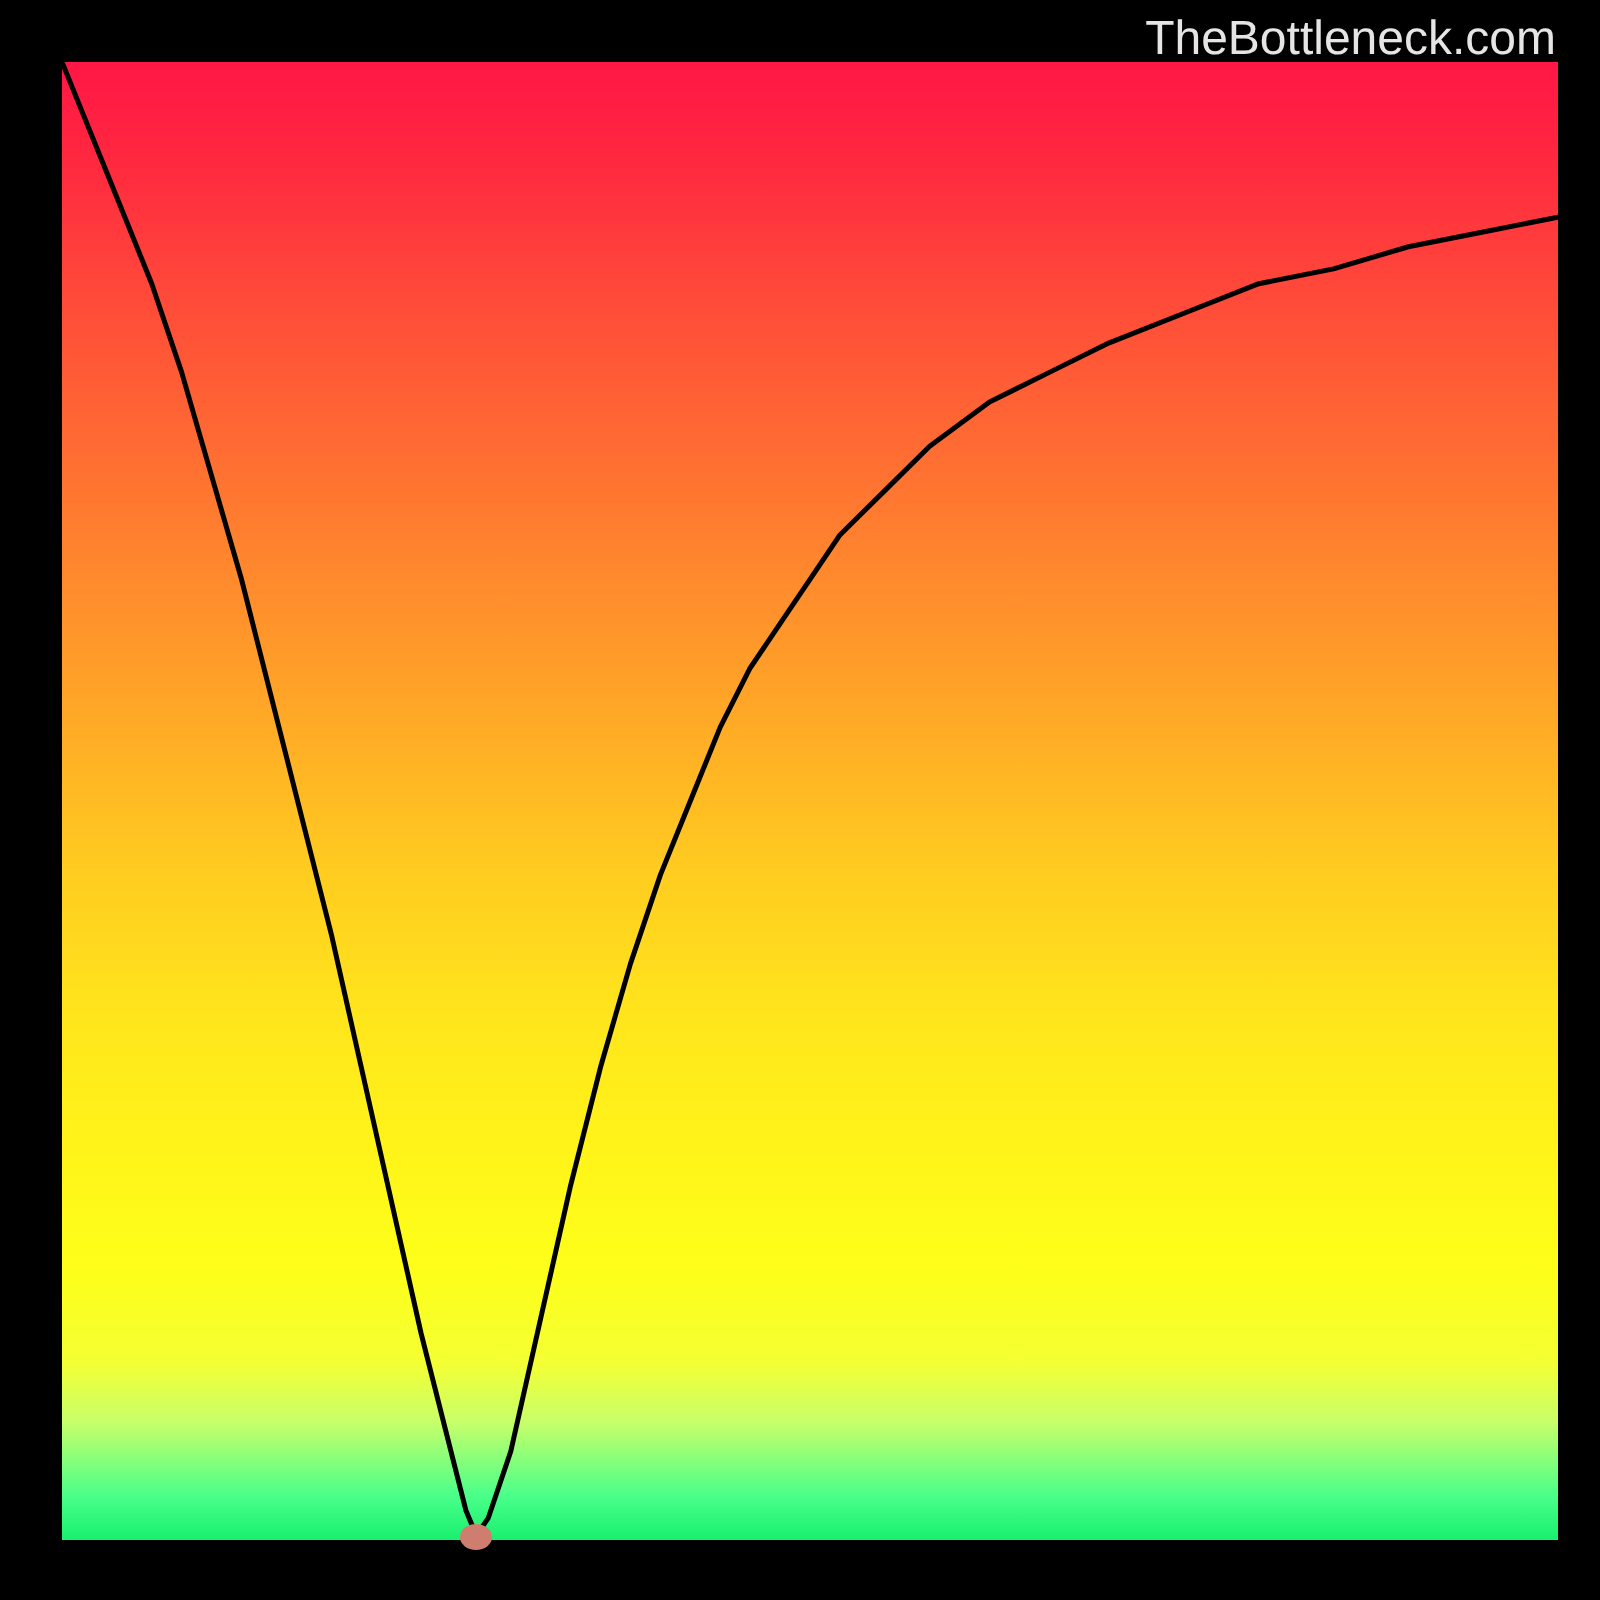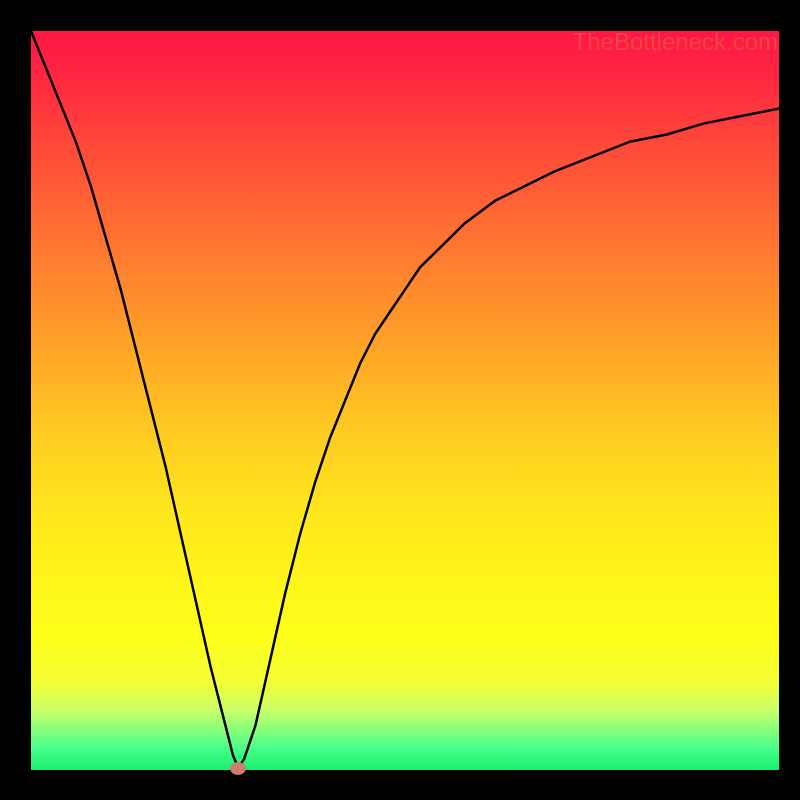--- a/index.html
+++ b/index.html
@@ -8,25 +8,24 @@
     height: 800px;
     background: #000;
     position: relative;
     overflow: hidden;
     font-family: Arial, sans-serif;
   }
   .watermark {
     position: absolute;
     top: 6px;
     right: 22px;
-    color: #ef4444;
+    color: #e5e5e5;
     font-size: 24px;
     font-weight: 500;
     z-index: 10;
-    margin-top: 22px;
   }
   .chart-frame {
     position: absolute;
     top: 31px;
     left: 31px;
     width: 748px;
     height: 739px;
     background: linear-gradient(to bottom,
       #ff1745 0%,
       #ff2640 6%,

